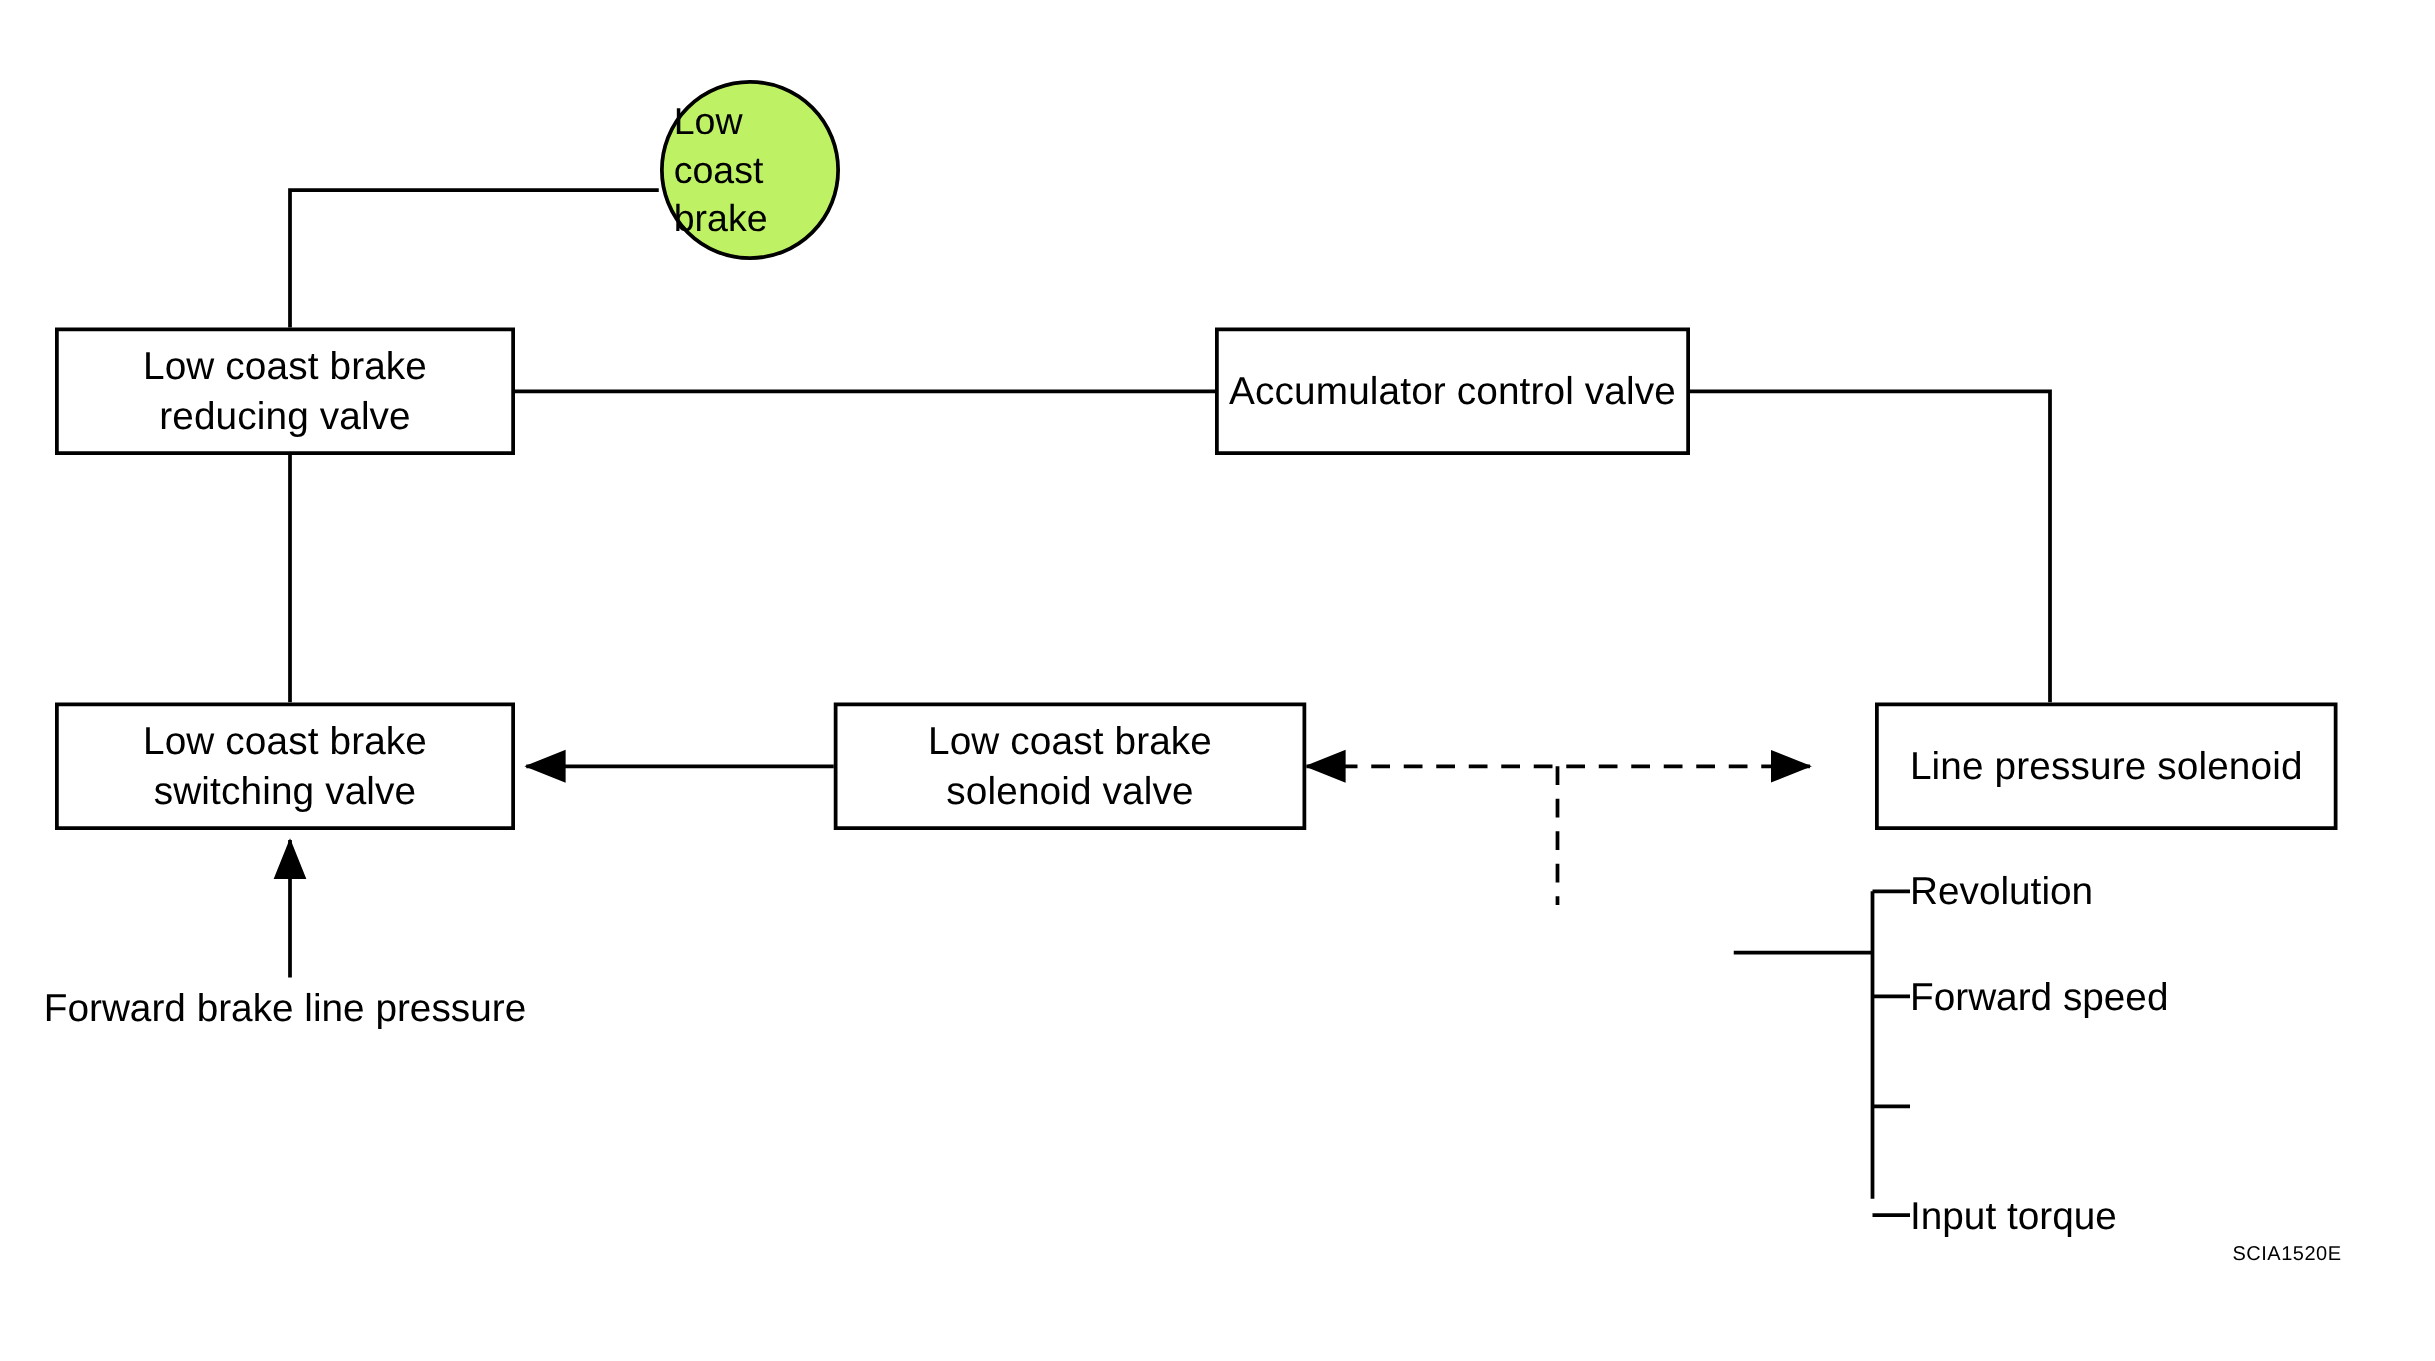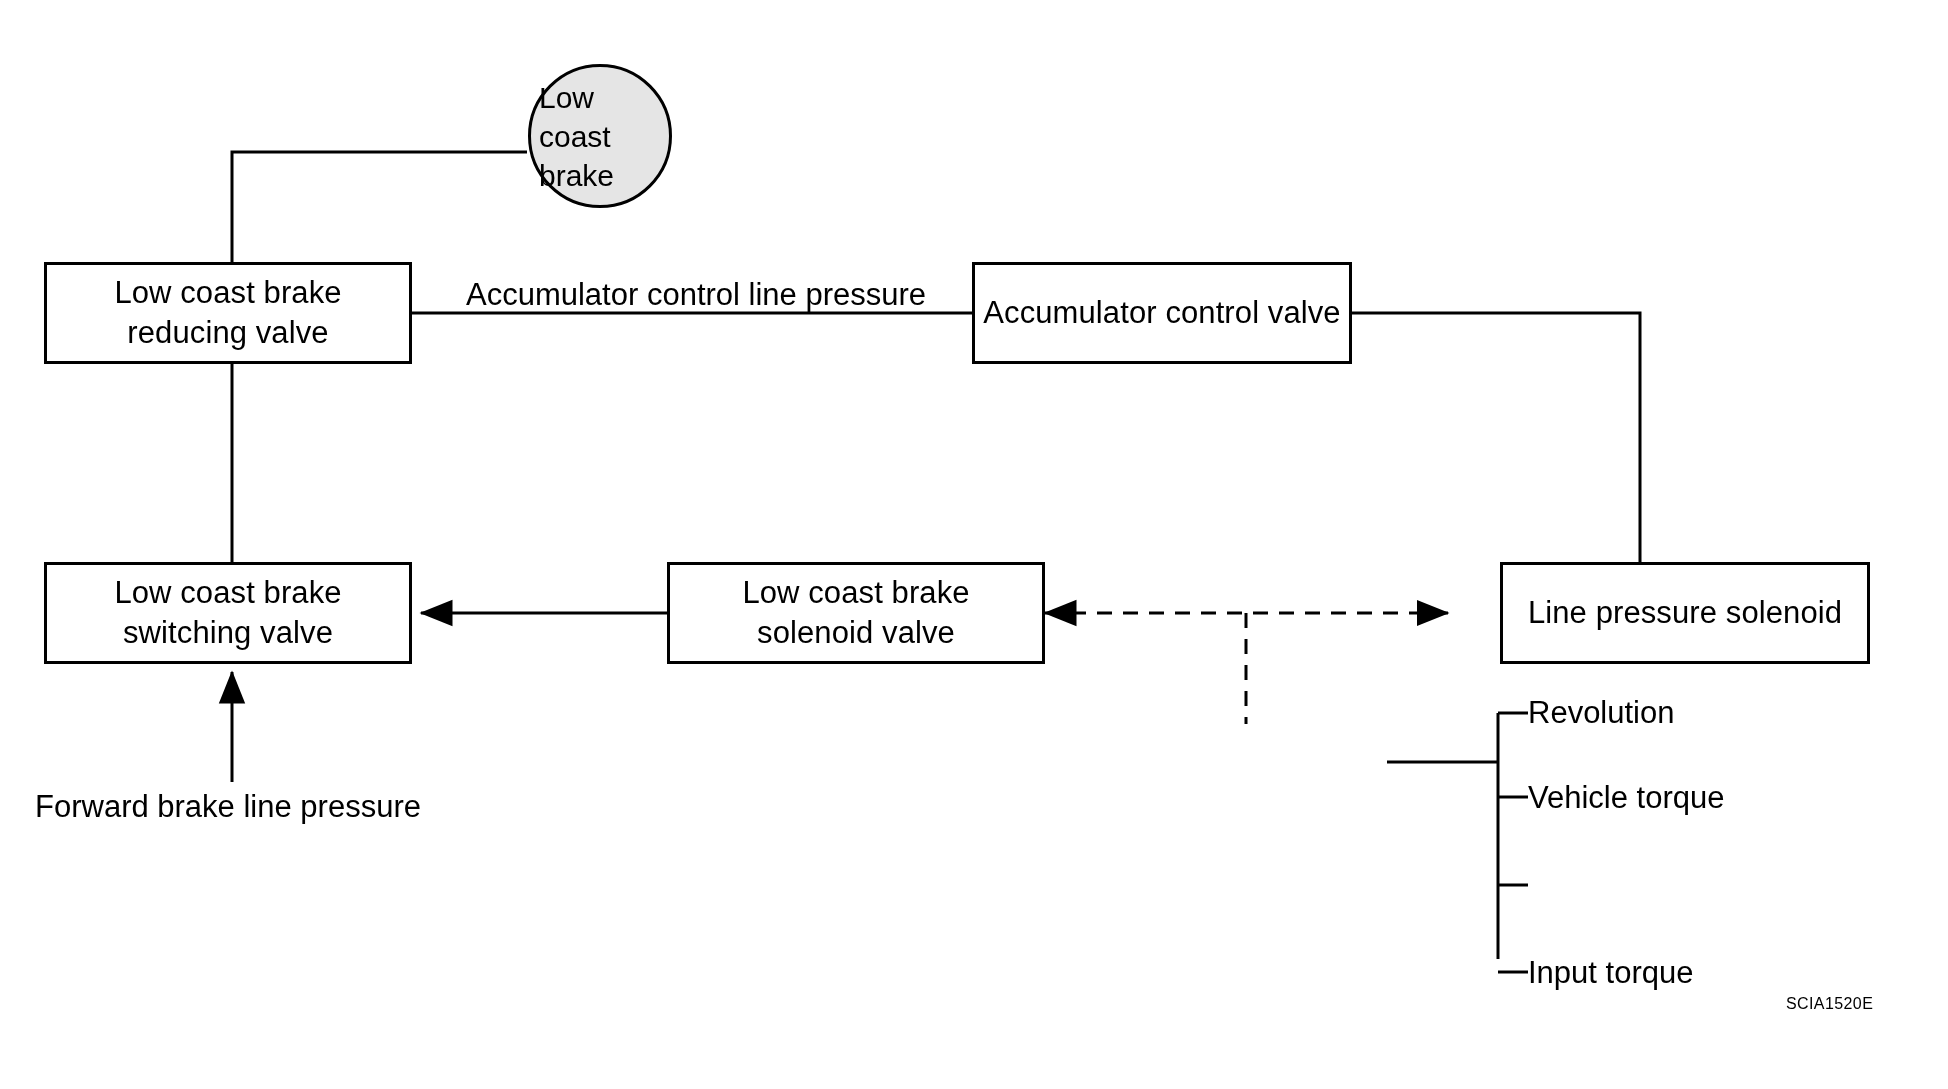--- a/index.html
+++ b/index.html
@@ -37,21 +37,21 @@
     font-size: 31px;
     line-height: 1.28;
     letter-spacing: 0.1px;
     white-space: pre-line;
   }
   .node-circle {
     position: absolute;
     box-sizing: border-box;
     border: 3px solid #000000;
     border-radius: 50%;
-    background: #e5e5e5;
+    background: #bef264;
     display: flex;
     align-items: center;
     justify-content: center;
     text-align: left;
     font-size: 30px;
     line-height: 1.3;
     white-space: pre-line;
   }
   .free-label {
     position: absolute;
@@ -130,26 +130,25 @@
 
   <div class="node-box" style="left:44px; top:562px; width:368px; height:102px;">Low coast brake
 switching valve</div>
 
   <div class="node-box" style="left:667px; top:562px; width:378px; height:102px;">Low coast brake
 solenoid valve</div>
 
   <div class="node-box" style="left:1457px; top:562px; width:370px; height:102px;margin-left:43px;">Line pressure solenoid</div>
 
 
-  <div class="free-label" style="left:466px; top:276px;">Accumulator control line pressure</div>
 
   <div class="free-label" style="left:35px; top:788px;">Forward brake line pressure</div>
 
   <div class="list-label" style="left:1528px; top:694px;">Revolution</div>
 
-  <div class="list-label" style="left:1528px; top:779px;">Vehicle torque</div>
+  <div class="list-label" style="left:1528px; top:779px;">Forward speed</div>
 
 
   <div class="list-label" style="left:1528px; top:954px;">Input torque</div>
 
   <div class="code-label" style="left:1786px; top:995px;">SCIA1520E</div>
 
 </div>
 
 </body></html>

